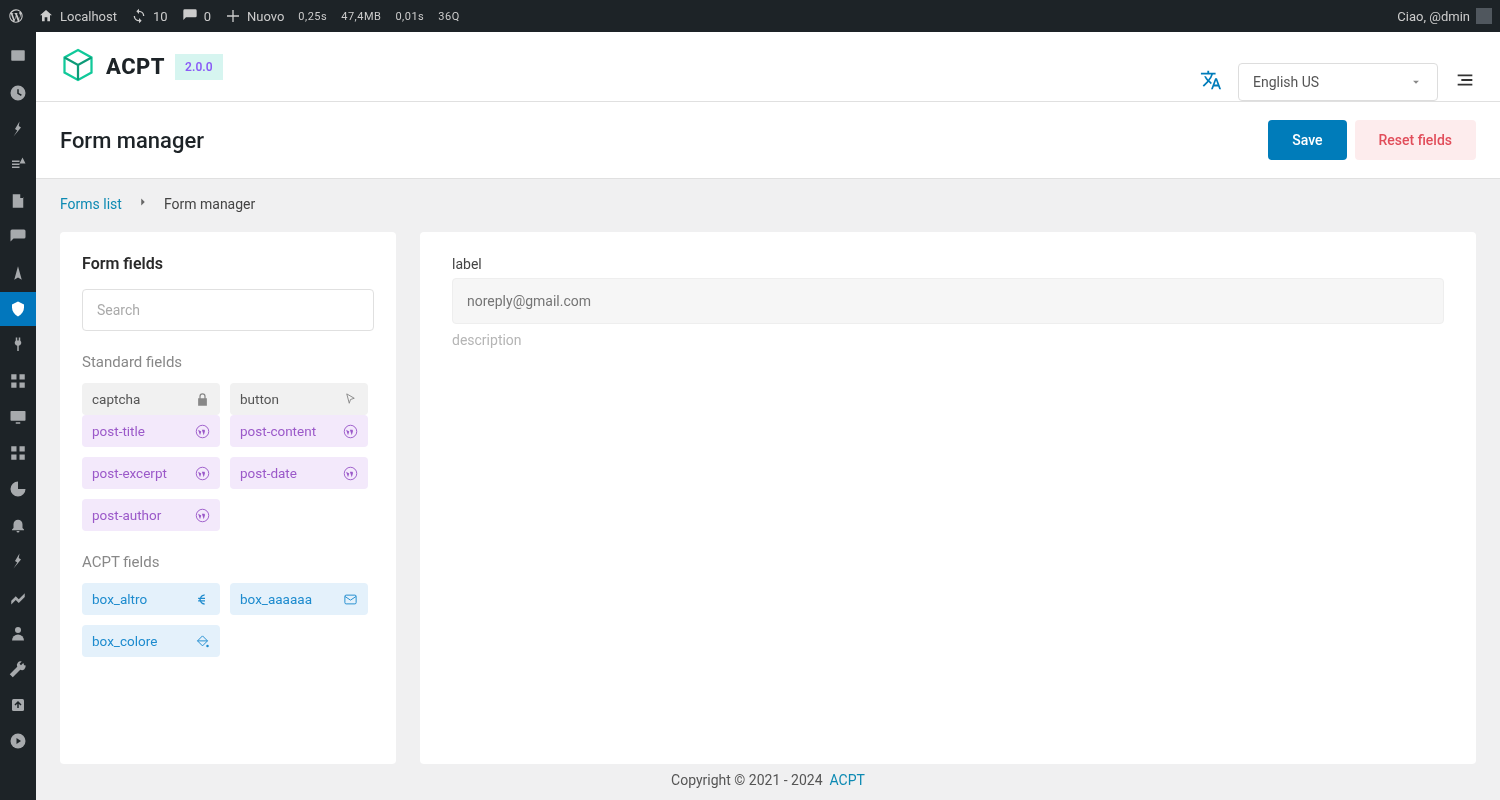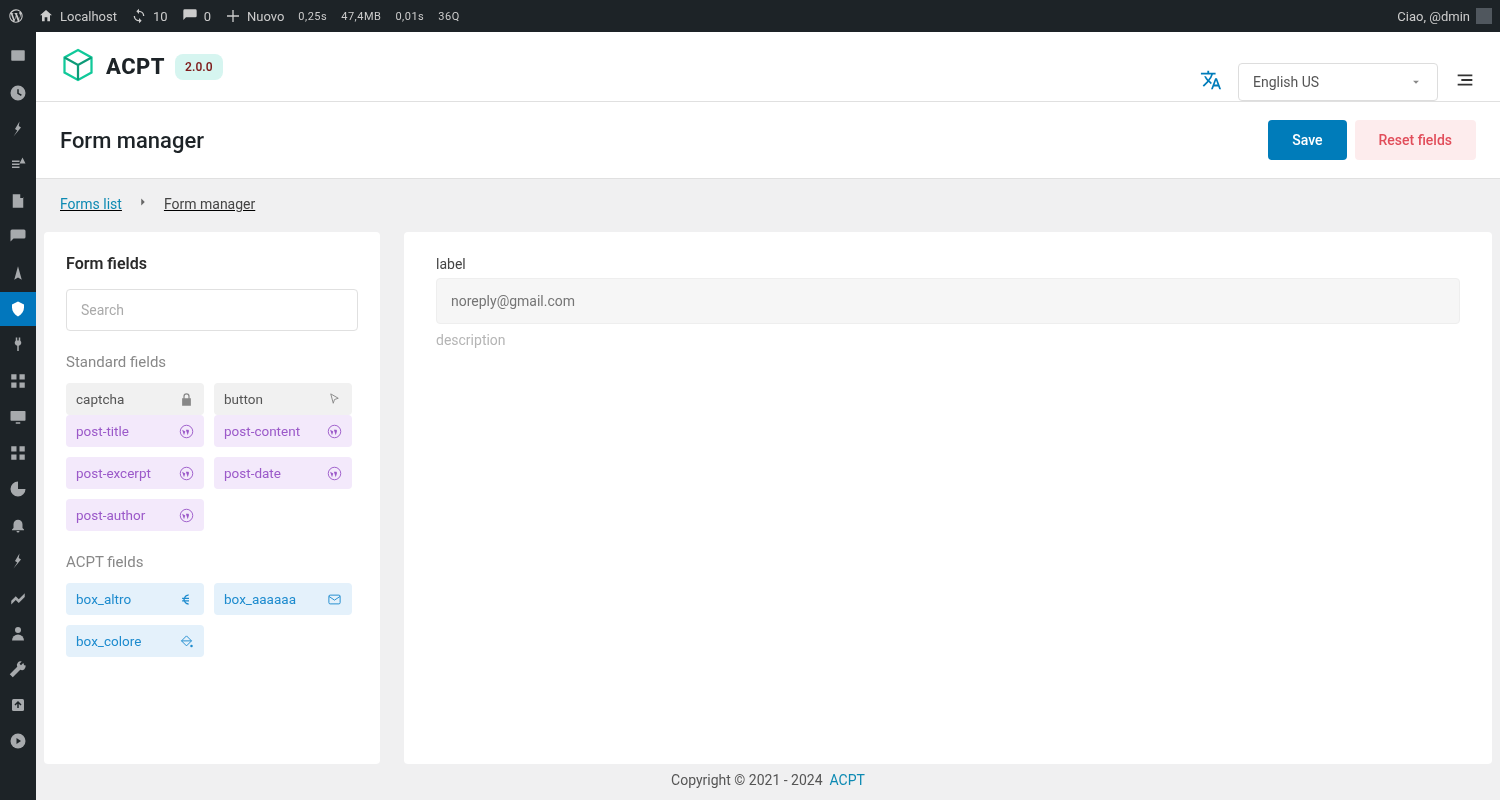--- a/index.html
+++ b/index.html
@@ -19,37 +19,37 @@
 .wp-side-item svg { width:18px; height:18px; fill:#a7aaad; }
 .wp-side-item.active { background:#0277bd; }
 .wp-side-item.active svg { fill:#fff; }
 .wp-side-item.active::after { content:""; position:absolute; right:-8px; top:50%; transform:translateY(-50%); border:8px solid transparent; border-right-color:#f0f0f1; }
 
 
 .main { position:absolute; top:32px; left:36px; right:0; bottom:0; background:#f0f0f1; }
 .app-topbar { height:70px; background:#fff; border-bottom:1px solid #e0e0e0; display:flex; align-items:center; padding:0 24px; justify-content:space-between; }
 .brand { display:flex; align-items:center; gap:10px; }
 .brand-text { font-size:22px; font-weight:800; letter-spacing:0.5px; color:#1d2327; }
-.version-pill { background:#d6f5f0; color:#7f1d1d; font-size:12px; font-weight:600; padding:6px 10px; border-radius:8px; }
+.version-pill { background:#d6f5f0; color:#8b5cf6; font-size:12px; font-weight:600; padding:6px 10px; border-radius:0; }
 .topbar-right { display:flex; align-items:center; gap:16px;margin-top:31px; }
 .lang-select { border:1px solid #ddd; border-radius:4px; padding:10px 14px; display:flex; align-items:center; justify-content:space-between; width:200px; background:#fff; color:#555; font-size:14px; cursor:pointer; }
 
 .page-header { background:#fff; border-bottom:1px solid #e0e0e0; padding:18px 24px; display:flex; align-items:center; justify-content:space-between; }
 .page-title { font-size:22px; font-weight:500; color:#1d2327; }
 .actions { display:flex; gap:8px; }
 .btn { padding:12px 24px; border-radius:4px; font-size:14px; font-weight:500; border:none; cursor:pointer; }
 .btn-primary { background:#007cba; color:#fff; }
 .btn-danger { background:#fdeced; color:#e14d5a; }
 
-.breadcrumb { padding:16px 24px 20px; display:flex; align-items:center; gap:14px; font-size:14px;text-decoration:underline; }
+.breadcrumb { padding:16px 24px 20px; display:flex; align-items:center; gap:14px; font-size:14px; }
 .crumb-link { color:#0d8ab3; cursor:pointer; }
 .crumb-sep svg { width:14px; height:14px; fill:#666; }
 .crumb-current { color:#444; }
 
-.content-row { display:flex; gap:24px; padding:0 8px 20px; }
+.content-row { display:flex; gap:24px; padding:0 24px 20px; }
 .panel-left { width:336px; background:#fff; border-radius:4px; padding:22px; }
 .panel-right { flex:1; background:#fff; border-radius:4px; padding:24px 32px; height:532px; }
 
 .panel-heading { font-size:16px; font-weight:600; color:#2a2a2a; margin-bottom:16px; }
 .search-box { width:100%; border:1px solid #e0e0e0; border-radius:4px; padding:12px 14px; font-size:14px; color:#333; }
 .search-box::placeholder { color:#aaa; }
 
 .section-label { font-size:15px; color:#888; margin:22px 0 12px; }
 .chip-row { display:flex; flex-wrap:wrap; gap:10px; }
 .chip { width:138px; display:flex; align-items:center; justify-content:space-between; padding:8px 10px; border-radius:4px; font-size:13.5px; cursor:grab; }

